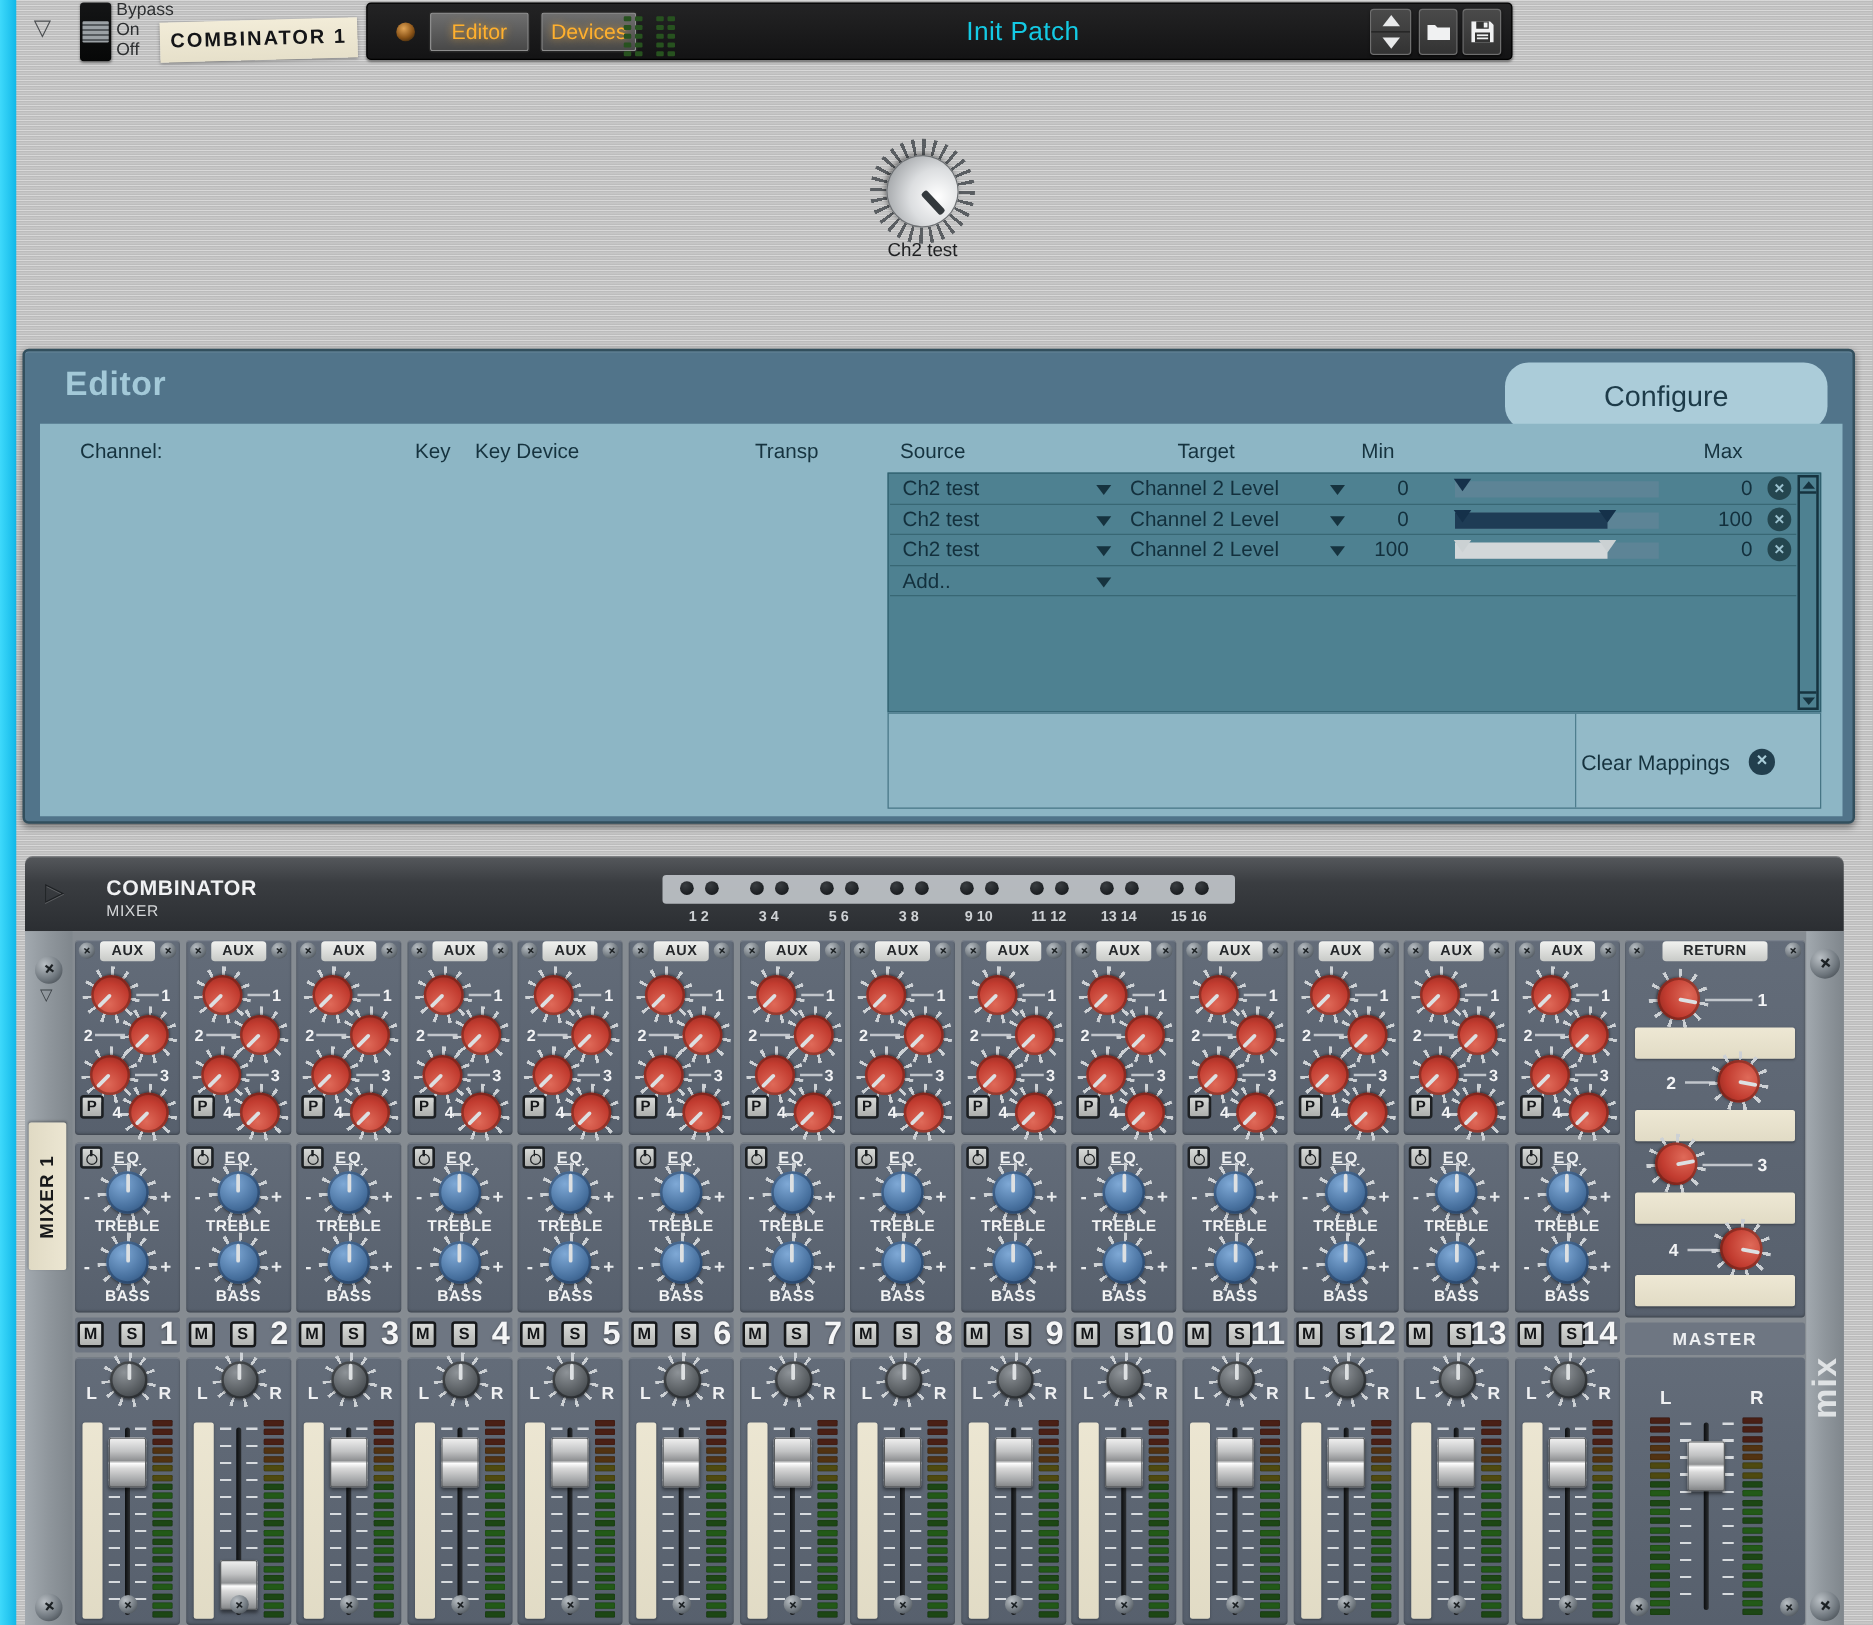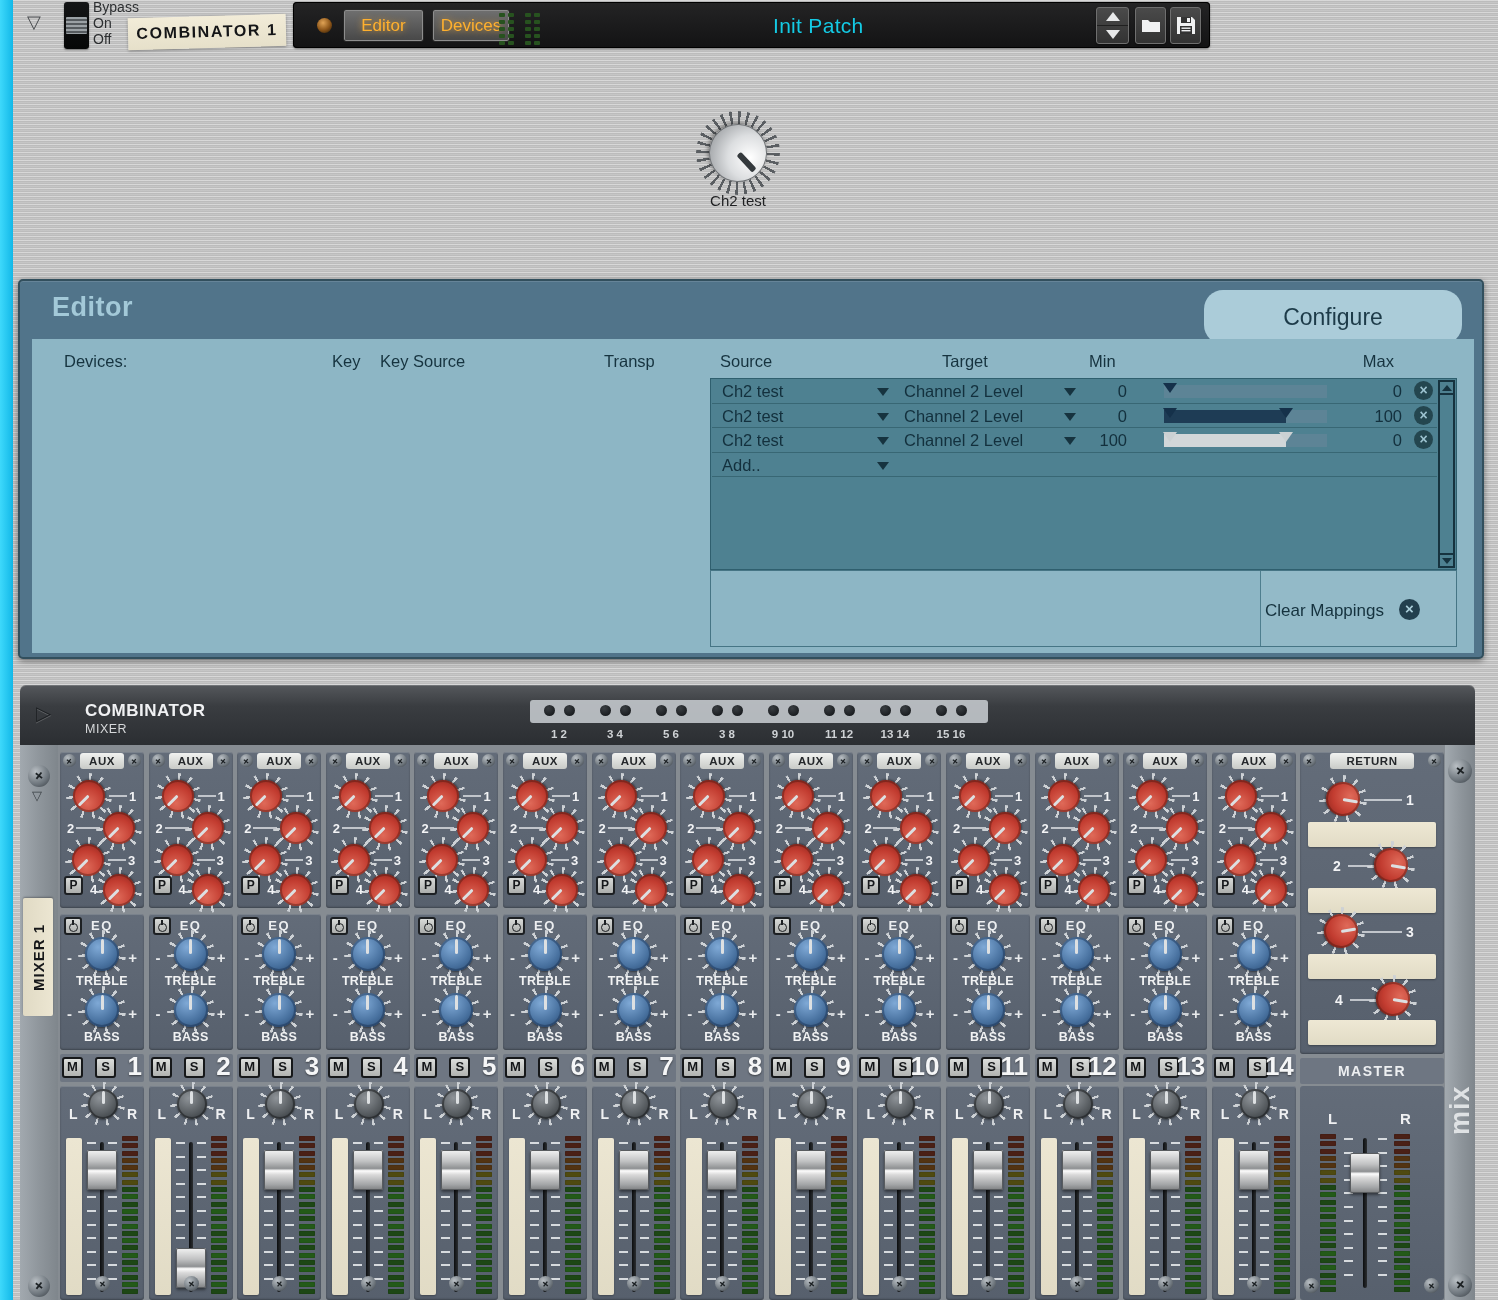--- a/index.html
+++ b/index.html
@@ -149,21 +149,21 @@
   .aux-num{position:absolute;color:#f2f3f5;font-weight:bold;font-size:13px;}
   .n1{left:69px;top:37px;}.n2{left:7px;top:69px;}.n3{left:68px;top:101px;}.n4{left:30px;top:130px;}
   .aux-line{position:absolute;height:2px;background:rgba(210,214,218,.85);}
   .al1{left:49px;top:43px;width:18px;}.al2{left:16px;top:75px;width:24px;}.al3{left:48px;top:107px;width:18px;}
   .pbtn{position:absolute;left:4px;top:124px;width:19px;height:19px;background:linear-gradient(180deg,#d8dad8,#acaeac);
     border:2px solid #1d2023;border-radius:3px;color:#16181b;font-weight:bold;font-size:12px;line-height:14px;text-align:center;}
   .pwr{position:absolute;left:4px;top:3px;width:18px;height:18px;background:linear-gradient(180deg,#d8dad8,#acaeac);
     border:2px solid #1d2023;border-radius:3px;}
   .pwr::after{content:"";position:absolute;left:3.2px;top:4.4px;width:7px;height:7px;border:1.6px solid #1d2023;border-radius:50%;}
   .pwr::before{content:"";position:absolute;left:6.2px;top:1.4px;width:1.8px;height:5px;background:#1d2023;}
-  .eq-title{position:absolute;left:0;right:0;top:4px;text-align:center;font-weight:bold;font-size:13px;color:#eceef0;letter-spacing:1.5px;}
+  .eq-title{position:absolute;left:0;right:0;top:4px;text-align:center;font-weight:bold;font-size:13px;color:#eceef0;letter-spacing:1.5px;text-decoration:underline;}
   .k-eq{width:34px;height:34px;}
   .kt{left:25px;top:23px;}.kb{left:25px;top:79px;}
   .eq-sign{position:absolute;color:#e9ebed;font-size:15px;font-weight:bold;}
   .sgn-tl{left:7px;top:35px;}.sgn-tr{right:7px;top:35px;}.sgn-bl{left:7px;top:91px;}.sgn-br{right:7px;top:91px;}
   .band{position:absolute;left:0;right:0;text-align:center;font-weight:bold;font-size:12.5px;color:#f1f2f3;letter-spacing:.3px;}
   .band-t{top:60px;}.band-b{top:116px;}
   .msbtn{position:absolute;top:3px;width:21px;height:21px;background:linear-gradient(180deg,#dbdddb,#b1b3b1);
     border:2px solid #16181a;border-radius:3px;color:#131518;font-weight:bold;font-size:13px;line-height:16px;text-align:center;}
   .msbtn.m{left:2px;}.msbtn.s{left:35px;}
   .ch-num{position:absolute;right:2px;top:-3px;font-size:26px;font-weight:bold;color:#f5f6f7;text-shadow:0 1px 2px rgba(0,0,0,.5);}
@@ -291,23 +291,23 @@
         <div class="ptr"></div>
       </div>
   </div>
   <div class="abs big-knob-label">Ch2 test</div>
 
   <div class="abs ed-panel">
     <div class="ed-title">Editor</div>
     <div class="cfg-btn">Configure</div>
     <div class="ed-inner">
 
-      <div class="ed-h" style="left:32px">Devices:</div>
+      <div class="ed-h" style="left:32px">Channel:</div>
       <div class="ed-h" style="left:300px">Key</div>
-      <div class="ed-h" style="left:348px">Key Source</div>
+      <div class="ed-h" style="left:348px">Key Device</div>
       <div class="ed-h" style="left:572px">Transp</div>
       <div class="ed-h" style="left:688px">Source</div>
       <div class="ed-h" style="left:910px">Target</div>
       <div class="ed-h" style="left:1057px">Min</div>
       <div class="ed-h" style="left:1312px;width:50px;text-align:right">Max</div>
 
 
       <div class="ebox map-box">
         <div id="map-rows">
   <div class="map-row" style="top: 0px;">

